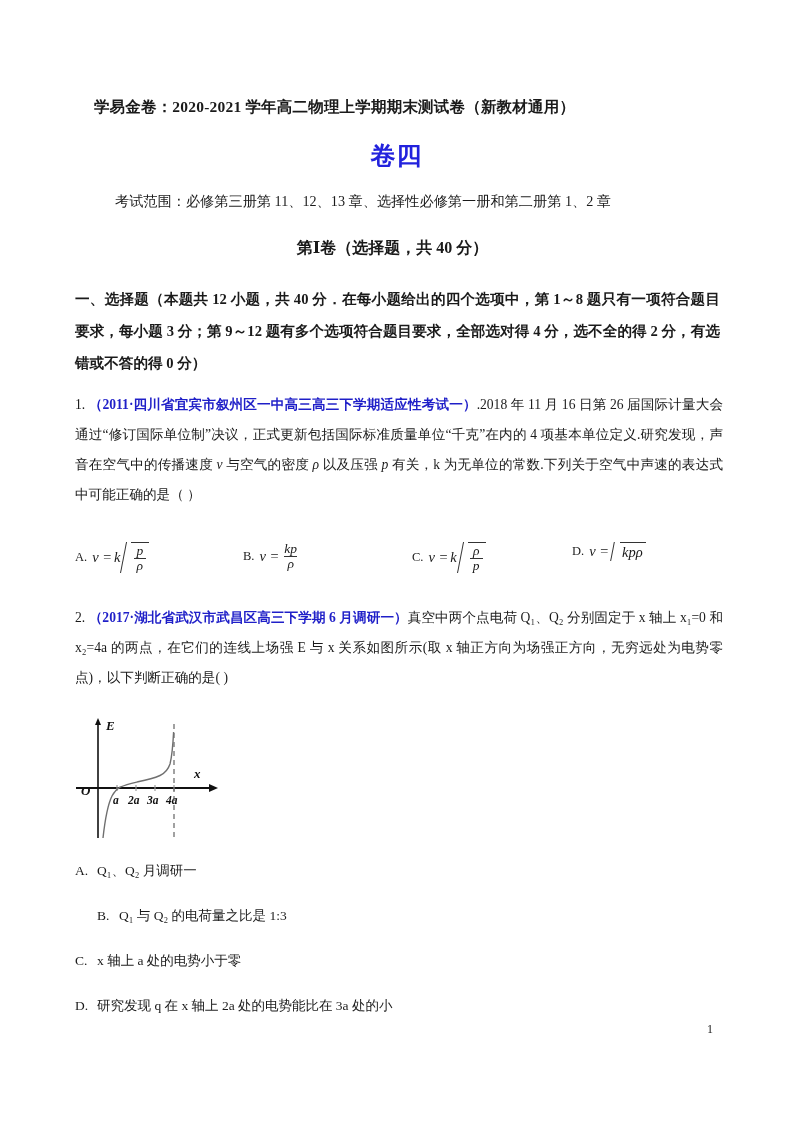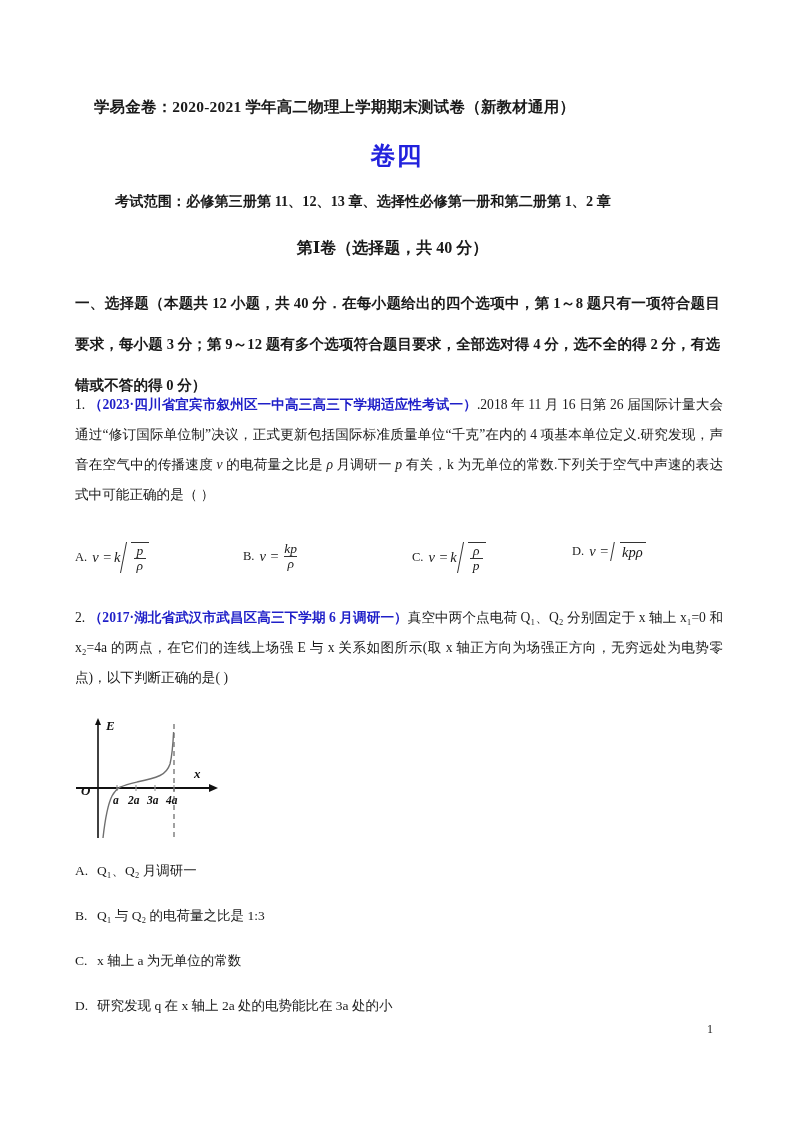--- a/index.html
+++ b/index.html
@@ -43,39 +43,39 @@
     color: #2222dd;
     letter-spacing: 1px;
   }
   .scope-line {
     position: absolute;
     top: 192px;
     left: 0;
     width: 726px;
     text-align: center;
     font-size: 14.2px;
-    font-weight: bold;
+    font-weight: normal;
   }
   .section-head {
     position: absolute;
     top: 238px;
     left: 0;
     width: 785px;
     text-align: center;
     font-size: 16px;
     font-weight: bold;
   }
   .instructions {
     position: absolute;
     top: 283px;
     left: 75px;
     width: 645px;
     font-size: 14.6px;
     font-weight: bold;
-    line-height: 41px;
+    line-height: 32px;
     text-align: justify;
     text-justify: inter-character;
   }
   .question {
     position: absolute;
     left: 75px;
     width: 648px;
     font-size: 13.6px;
     line-height: 30px;
     text-align: justify;
@@ -148,21 +148,21 @@
   }
   
   .q2-choice {
     position: absolute;
     left: 75px;
     width: 648px;
     font-size: 13.5px;
     line-height: 22px;
   }
   #q2-opt-a { top: 860px; }
-  #q2-opt-b { top: 905px; }
+  #q2-opt-b { top: 905px; margin-left: 22px; }
   #q2-opt-c { top: 950px; }
   #q2-opt-d { top: 995px; }
   .q2-choice .lbl {
     display: inline-block;
     width: 22px;
   }
   .it { font-style: italic; }
   
   #figure-q2 {
     position: absolute;
@@ -190,21 +190,21 @@
   <div class="paper-name">卷四</div>
 
   <div class="scope-line">考试范围：必修第三册第 11、12、13 章、选择性必修第一册和第二册第 1、2 章</div>
 
   <div class="section-head">第Ⅰ卷（选择题，共 40 分）</div>
 
   <div class="instructions">一、选择题（本题共 12 小题，共 40 分．在每小题给出的四个选项中，第 1～8 题只有一项符合题目要求，每小题 3 分；第 9～12 题有多个选项符合题目要求，全部选对得 4 分，选不全的得 2 分，有选错或不答的得 0 分）</div>
 
   <div class="question" id="question-1">
     <span class="qnum">1.</span>
-    <span class="src">（2023·四川省宜宾市叙州区一中高三高三下学期适应性考试一）</span><span>.2018 年 11 月 16 日第 26 届国际计量大会通过“修订国际单位制”决议，正式更新包括国际标准质量单位“千克”在内的 4 项基本单位定义.研究发现，声音在空气中的传播速度 </span><span class="it">v</span><span> 的电荷量之比是 </span><span class="it">ρ</span><span> 月调研一 </span><span class="it">p</span><span> 有关，k 为无单位的常数.下列关于空气中声速的表达式中可能正确的是（   ）</span>
+    <span class="src">（2011·四川省宜宾市叙州区一中高三高三下学期适应性考试一）</span><span>.2018 年 11 月 16 日第 26 届国际计量大会通过“修订国际单位制”决议，正式更新包括国际标准质量单位“千克”在内的 4 项基本单位定义.研究发现，声音在空气中的传播速度 </span><span class="it">v</span><span> 与空气的密度 </span><span class="it">ρ</span><span> 以及压强 </span><span class="it">p</span><span> 有关，k 为无单位的常数.下列关于空气中声速的表达式中可能正确的是（   ）</span>
   </div>
 
   <div class="opt-row" id="q1-options">
 
     <div class="opt" style="left:0px;">
       <span class="opt-label">A.</span>
       <span class="math">
         <span>v =</span>
         <span>k</span>
         <span class="sqrt">
@@ -290,21 +290,21 @@
     </svg>
   </div>
 
   <div class="q2-choice" id="q2-opt-a">
     <span class="lbl">A.</span><span>Q₁、Q₂ 月调研一</span>
   </div>
   <div class="q2-choice" id="q2-opt-b">
     <span class="lbl">B.</span><span>Q₁ 与 Q₂ 的电荷量之比是 1:3</span>
   </div>
   <div class="q2-choice" id="q2-opt-c">
-    <span class="lbl">C.</span><span>x 轴上 a 为无单位的常数</span>
+    <span class="lbl">C.</span><span>x 轴上 a 处的电势小于零</span>
   </div>
   <div class="q2-choice" id="q2-opt-d">
     <span class="lbl">D.</span><span>研究发现 q 在 x 轴上 2a 处的电势能比在 3a 处的小</span>
   </div>
 
   <div class="page-number">1</div>
 
 </div>
 
 </body></html>

